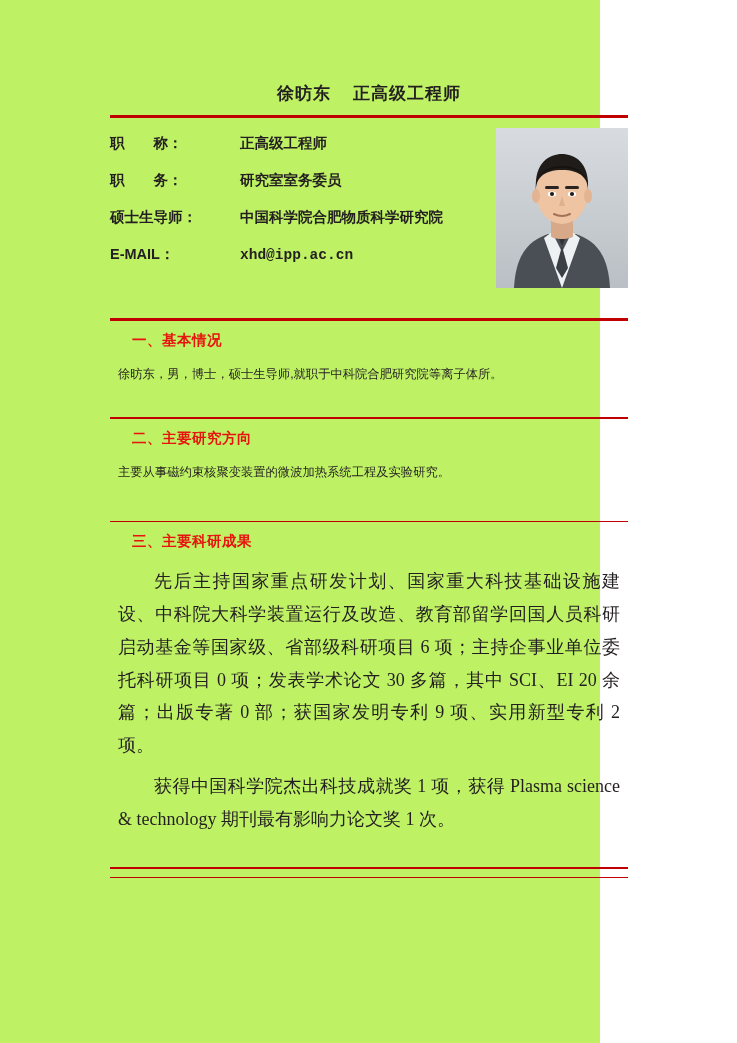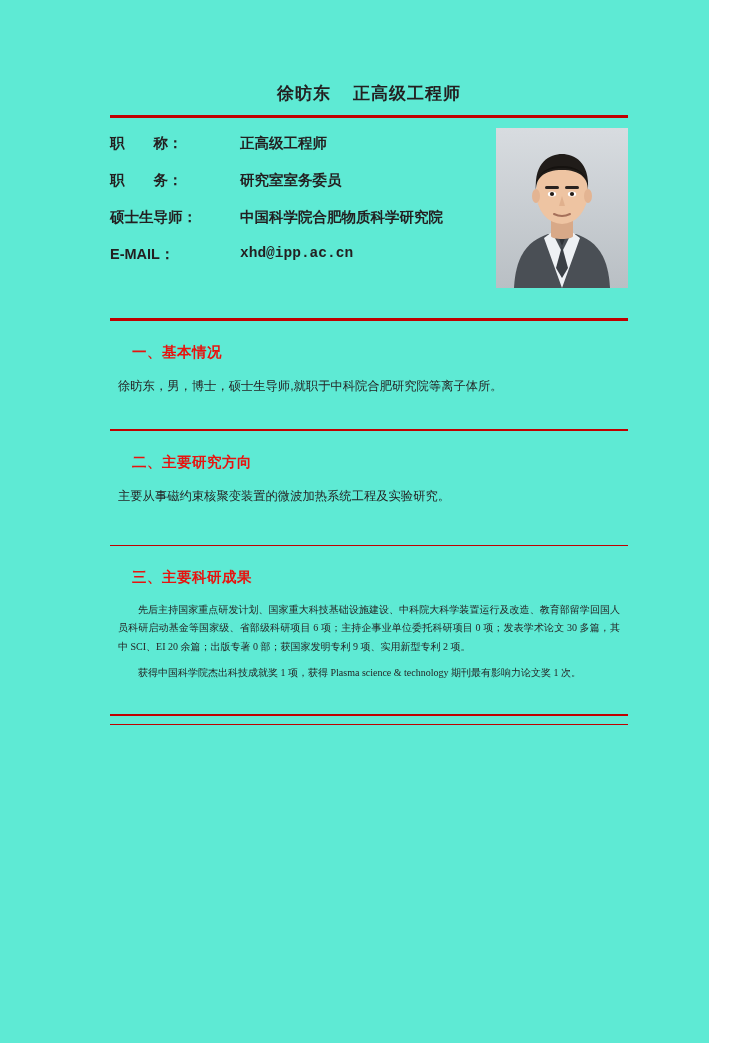--- a/index.html
+++ b/index.html
@@ -11,23 +11,23 @@
     width: 737px;
     height: 1043px;
     font-family: "Liberation Serif", "DejaVu Serif", serif;
     color: #231f20;
     position: relative;
     overflow: hidden;
   }
   .page {
     position: absolute;
     left: 0; top: 0;
-    width: 709px;
+    width: 600px;
     height: 1043px;
-    background: #5eead4;
+    background: #bef264;
   }
   .content {
     position: absolute;
     left: 110px;
     top: 82px;
     width: 518px;
   }
 
   
   .doc-title {
@@ -57,21 +57,21 @@
   .info-block {
     position: relative;
     padding: 16px 0 14px 0;
     min-height: 170px;
   }
   .info-rows {
     width: 380px;
   }
   .info-row {
     display: flex;
-    align-items: flex-start;
+    align-items: center;
     font-size: 14.5px;
     font-weight: bold;
     margin-bottom: 18px;
     font-family: "Liberation Sans", "DejaVu Sans", sans-serif;
   }
   .info-row .label {
     width: 130px;
     flex: 0 0 130px;
     letter-spacing: 0px;
     white-space: pre;
@@ -97,34 +97,34 @@
 
   
   .section {
     margin-top: 0;
   }
   .section-head {
     color: #e8130f;
     font-weight: bold;
     font-size: 14.5px;
     font-family: "Liberation Sans", "DejaVu Sans", sans-serif;
-    padding: 22px 0 6px 22px;
+    padding: 10px 0 6px 22px;
     letter-spacing: 0.5px;
   }
   .section-body {
     font-size: 12.3px;
     line-height: 1.72;
     color: #231f20;
     padding: 0 0 10px 0;
     text-align: justify;
     font-family: "Liberation Sans", "DejaVu Sans", sans-serif;
   }
   .section-body.serif {
     font-family: "Liberation Serif", "DejaVu Serif", serif;
-    font-size: 10px;
+    font-size: 18px;
     line-height: 1.82;
   }
   .section-body p {
     margin: 8px;
   }
   .section-body p.indent {
     text-indent: 2em;
   }
   .spacer-8 { height: 8px; }
   .spacer-14 { height: 14px; }

